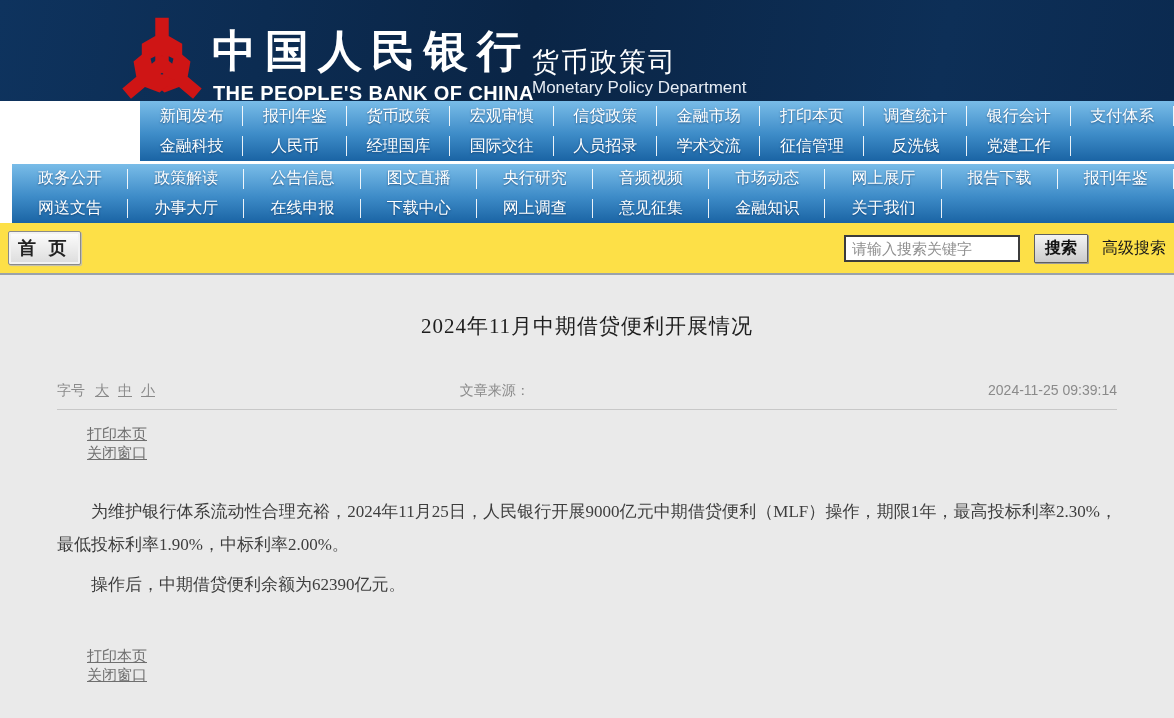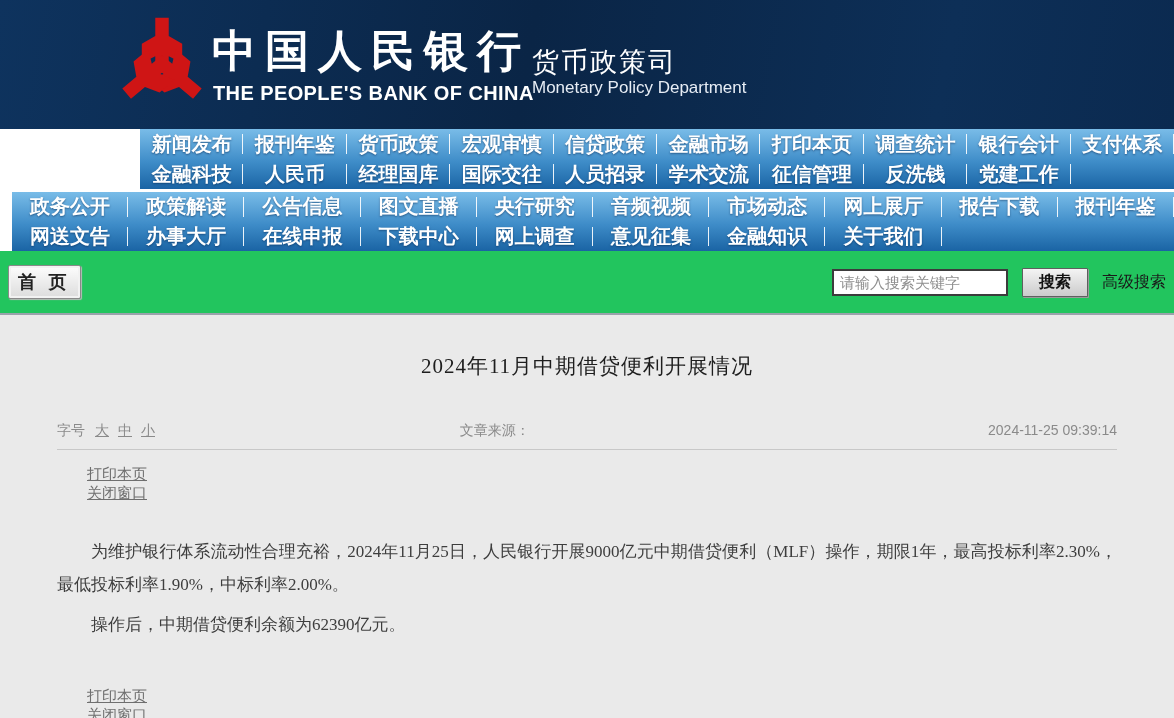--- a/index.html
+++ b/index.html
@@ -3,21 +3,21 @@
 <meta charset="utf-8">
 <style>
   * { margin:0; padding:0; box-sizing:border-box; }
   html,body { width:1174px; height:718px; }
   body {
     font-family:"Liberation Sans","DejaVu Sans",sans-serif;
     background:#eaeaea; overflow:hidden; position:relative;
   }
   
   .header {
-    height:129px; position:relative;
+    height:101px; position:relative;
     background:linear-gradient(100deg,#0e335e 0%,#0a2546 45%,#0d2f57 80%,#0b2a50 100%);
   }
   .logo { position:absolute; left:112px; top:12px; width:100px; height:104px; }
   .bank-cn {
     position:absolute; left:212px; top:22px; color:#fff;
     font-family:"Liberation Serif","DejaVu Serif",serif;
     font-size:44px; font-weight:bold; letter-spacing:9px; white-space:nowrap;
   }
   .bank-en {
     position:absolute; left:213px; top:82px; color:#fff;
@@ -29,21 +29,21 @@
   
   .nav-blockA { height:60px; display:flex; }
   .nav-blockA .nav-spacer { width:140px; background:#fff; }
   .menu-area {
     flex:1; display:flex; flex-direction:column;
     background:linear-gradient(#79bce8 0%,#3e8cc8 55%,#1a64a4 100%);
   }
   .menu-row { flex:1; display:flex; align-items:stretch; }
   .nav-cell {
     width:10%; display:flex; align-items:center; justify-content:center;
-    position:relative; color:#fff; font-size:20px; font-weight:bold;
+    position:relative; color:#fff; font-size:16px; font-weight:normal;
     text-shadow:0 1px 2px rgba(0,30,70,.5); cursor:pointer; white-space:nowrap;
   }
   .nav-cell::after {
     content:""; position:absolute; right:0; top:5px; bottom:5px; width:1px;
     background:rgba(255,255,255,.9);
   }
   .nav-fill { flex:1; }
   .nav-gap { height:3px; background:#fff; }
   .nav-blockB { height:59px; display:flex; }
   .nav-blockB .left-margin { width:7px; background:#fff; }
@@ -52,21 +52,21 @@
     background:linear-gradient(115deg,#aad4f0 0%,#5da3d6 45%,#2a74b2 100%);
   }
   .service-label {
     color:#fff; font-size:27px; font-weight:bold; font-style:italic;
     text-shadow:1px 2px 3px rgba(0,30,70,.5); letter-spacing:1px;
   }
   .nav-blockB .mid-gap { width:5px; background:#fff; }
 
   
   .crumb-bar {
-    height:64px; background:#22c55e; display:flex; align-items:center;
+    height:52px; background:#fde047; display:flex; align-items:center;
     padding:0 8px; border-bottom:2px solid #9aa2ab;
   }
   .home-btn {
     border:1px solid #8a8a8a; border-radius:2px;
     background:linear-gradient(#fdfdfd,#dcdcdc);
     box-shadow:inset 0 0 0 2px #f2f2f2, 1px 1px 1px #bbb;
     font-family:"Liberation Serif","DejaVu Serif",serif;
     font-size:18px; font-weight:bold; color:#222;
     padding:4px 9px; letter-spacing:4px; cursor:pointer; white-space:nowrap;
   }
@@ -78,21 +78,21 @@
   .search-zone { margin-left:auto; display:flex; align-items:center; }
   .search-input {
     width:176px; height:27px; border:2px solid #3c3c3c; background:#fff;
     font-size:15px; padding:0 6px; color:#333;
   }
   .search-input::placeholder { color:#8f8f8f; }
   .search-btn {
     margin-left:14px; border:1px solid #5f5f5f; border-radius:1px;
     background:linear-gradient(#f4f4f4,#cbcbcb);
     box-shadow:1px 1px 0 #9a9a9a;
-    font-size:16px; font-weight:bold; color:#111; padding:3px 16px; cursor:pointer; white-space:nowrap;
+    font-size:16px; font-weight:bold; color:#111; padding:3px 10px; cursor:pointer; white-space:nowrap;
   }
   .advanced-link { margin-left:14px; font-size:16px; color:#1a1a1a; cursor:pointer; white-space:nowrap; }
 
   
   .content { padding:0 57px; }
   .article-title {
     margin-top:37px; text-align:center; color:#1e1e1e;
     font-family:"Liberation Serif","DejaVu Serif",serif;
     font-size:21px; font-weight:normal; letter-spacing:1px;
   }

